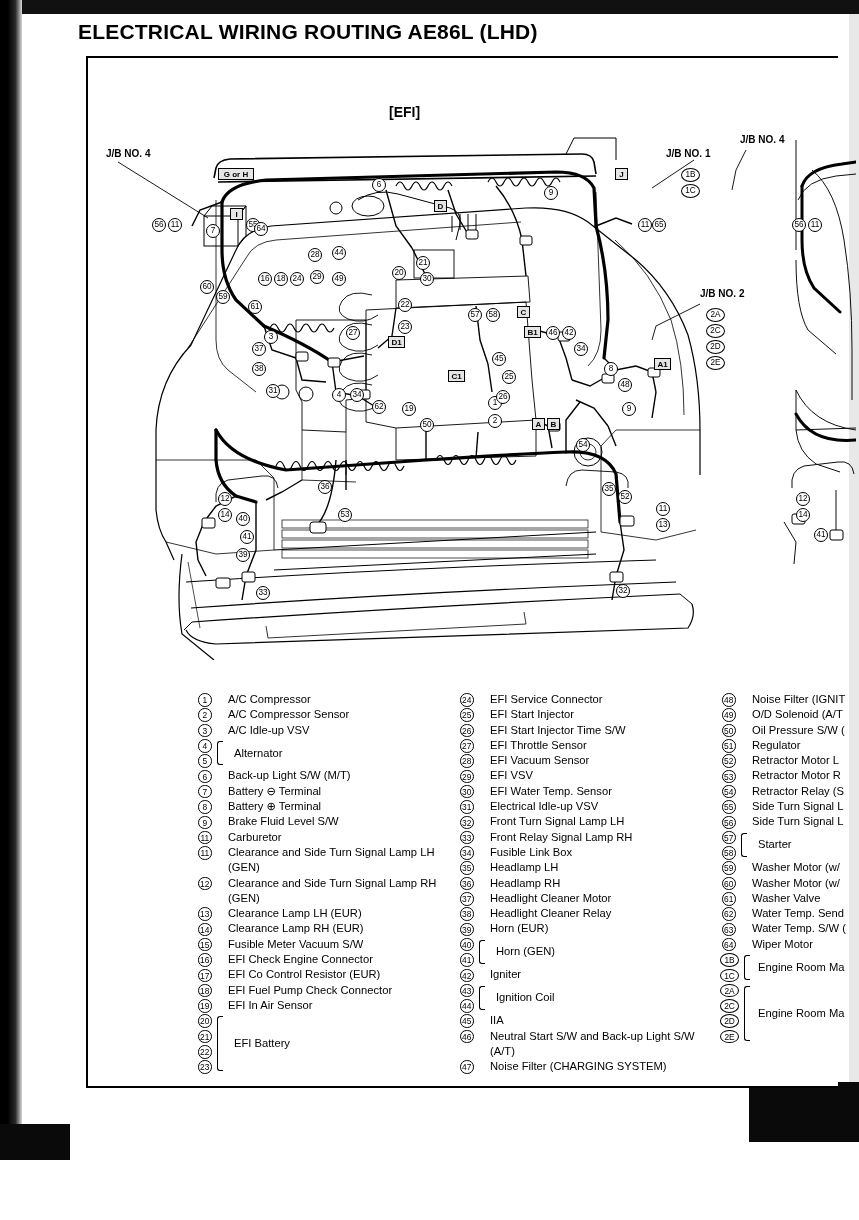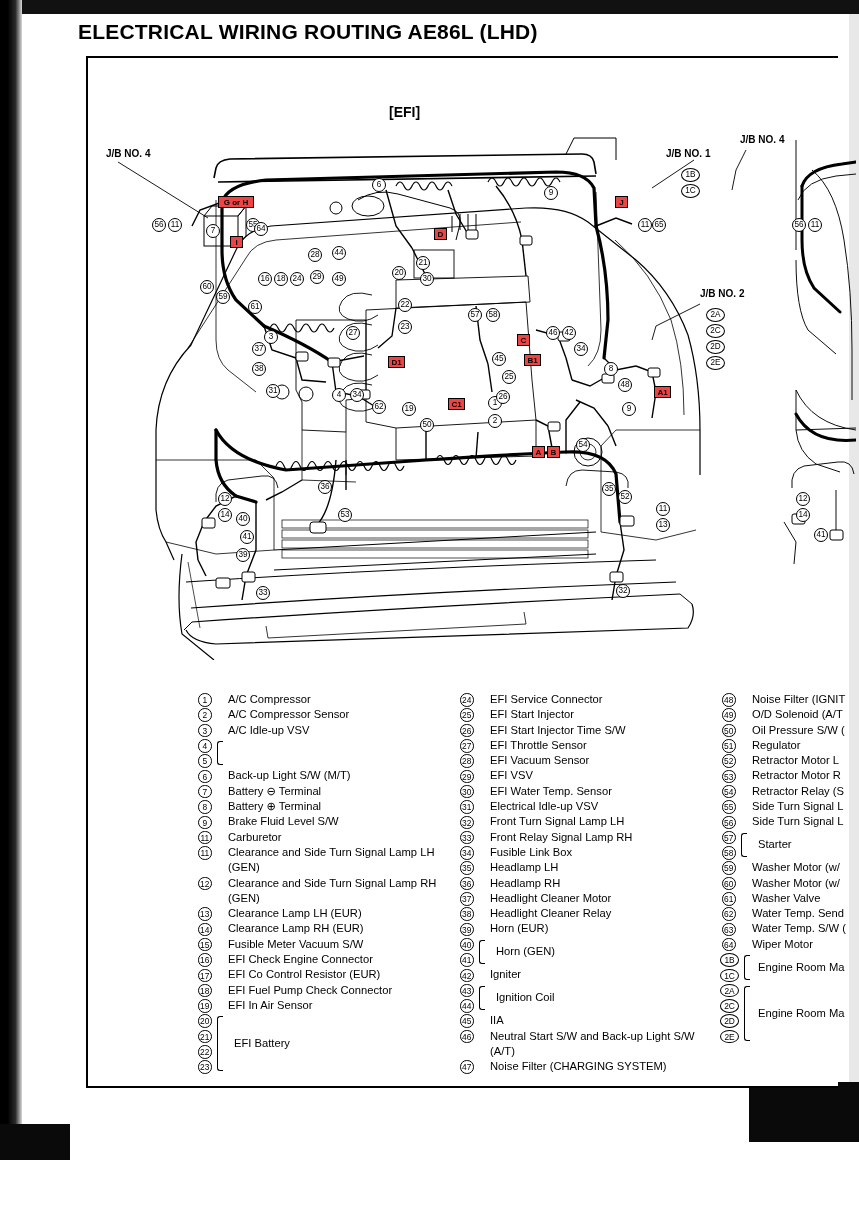--- a/index.html
+++ b/index.html
@@ -204,23 +204,22 @@
     white-space: nowrap;
   }
   .boxlab {
     position: absolute;
     border: 1px solid #000;
     font-size: 8px;
     text-align: center;
     line-height: 11px;
     height: 12px;
     box-sizing: border-box;
-    background: #ef4444;
+    background: #e5e5e5;
     font-weight: bold;
-    margin-top: 28px;
   }
   .cnum {
     position: absolute;
     width: 14px; height: 14px;
     border: 1px solid #000;
     border-radius: 50%;
     font-size: 8.2px;
     line-height: 12.5px;
     text-align: center;
     box-sizing: border-box;
@@ -432,21 +431,21 @@
       </g>
 
     </svg>
 
     <div class="boxlab" style="left:122px; top:38px; width:36px;">G or H</div>
     <div class="boxlab" style="left:134px; top:78px; width:13px;">I</div>
     <div class="boxlab" style="left:338px; top:70px; width:13px;">D</div>
     <div class="boxlab" style="left:519px; top:38px; width:13px;">J</div>
     <div class="boxlab" style="left:421px; top:176px; width:13px;">C</div>
     <div class="boxlab" style="left:428px; top:196px; width:17px;">B1</div>
-    <div class="boxlab" style="left:292px; top:198px; width:17px;">D1</div>
+    <div class="boxlab" style="left:292px; top:206px; width:17px;">D1</div>
     <div class="boxlab" style="left:352px; top:240px; width:17px;">C1</div>
     <div class="boxlab" style="left:558px; top:228px; width:17px;">A1</div>
     <div class="boxlab" style="left:436px; top:288px; width:13px;">A</div>
     <div class="boxlab" style="left:451px; top:288px; width:13px;">B</div>
 
     <div class="cnum wide" style="left:585px; top:38px;">1B</div>
     <div class="cnum wide" style="left:585px; top:54px;">1C</div>
     <div class="cnum wide" style="left:610px; top:178px;">2A</div>
     <div class="cnum wide" style="left:610px; top:194px;">2C</div>
     <div class="cnum wide" style="left:610px; top:210px;">2D</div>
@@ -546,20 +545,21 @@
           </div>
           <div class="leg-text">A/C Idle-up VSV</div>
         </div>
 
       <div class="brace-group" style="height:30.6px;">
         <div class="brace-nums">
           <span class="circ" style="top:1.2px;">4</span>
           <span class="circ" style="top:16.5px;">5</span>
           <span class="brace-mark"></span>
         </div>
+        <div class="brace-label">Alternator</div>
       </div>
 
       <div class="leg-row">
           <div class="leg-num">
             <span class="circ">6</span>
           </div>
           <div class="leg-text">Back-up Light S/W (M/T)</div>
         </div>
       <div class="leg-row">
           <div class="leg-num">

